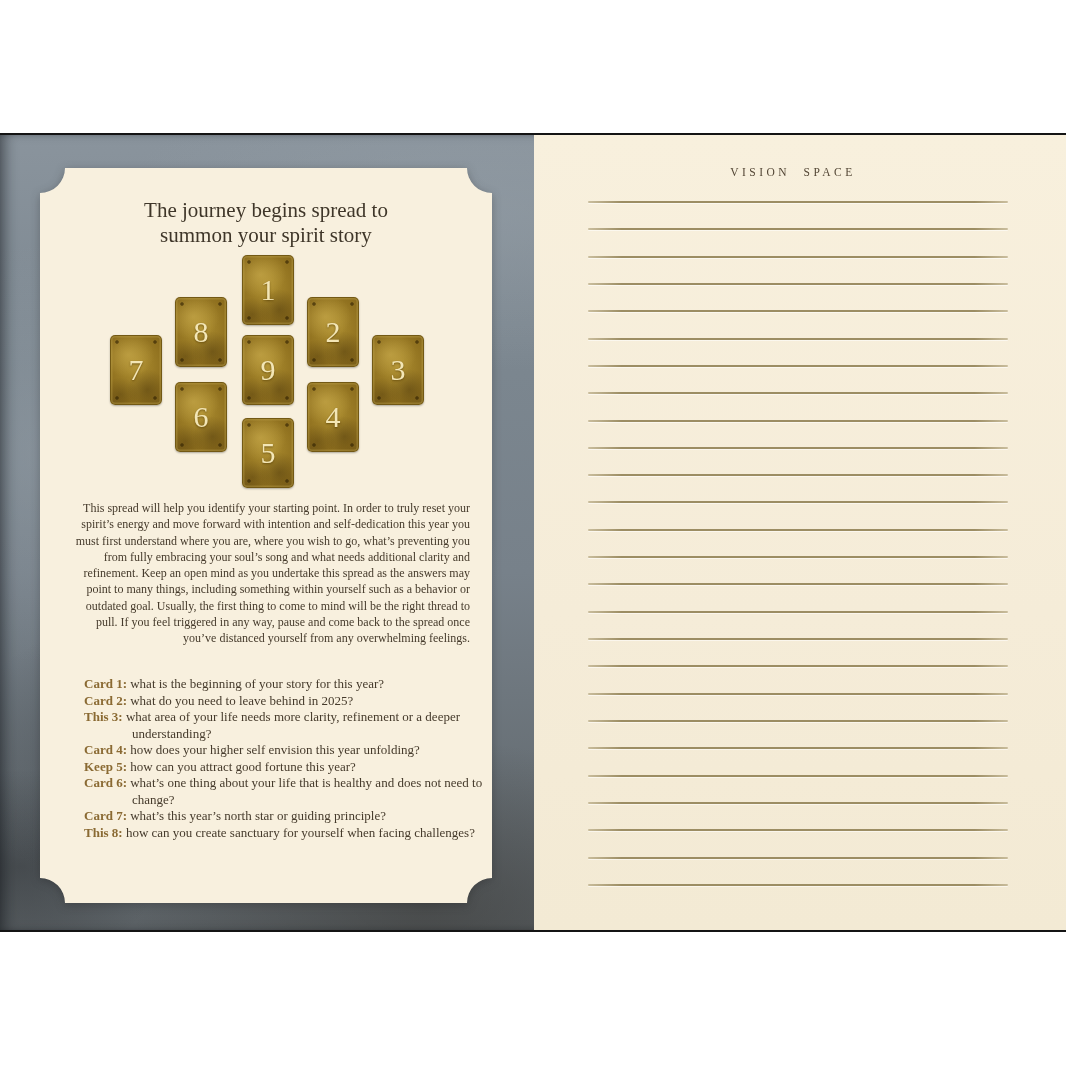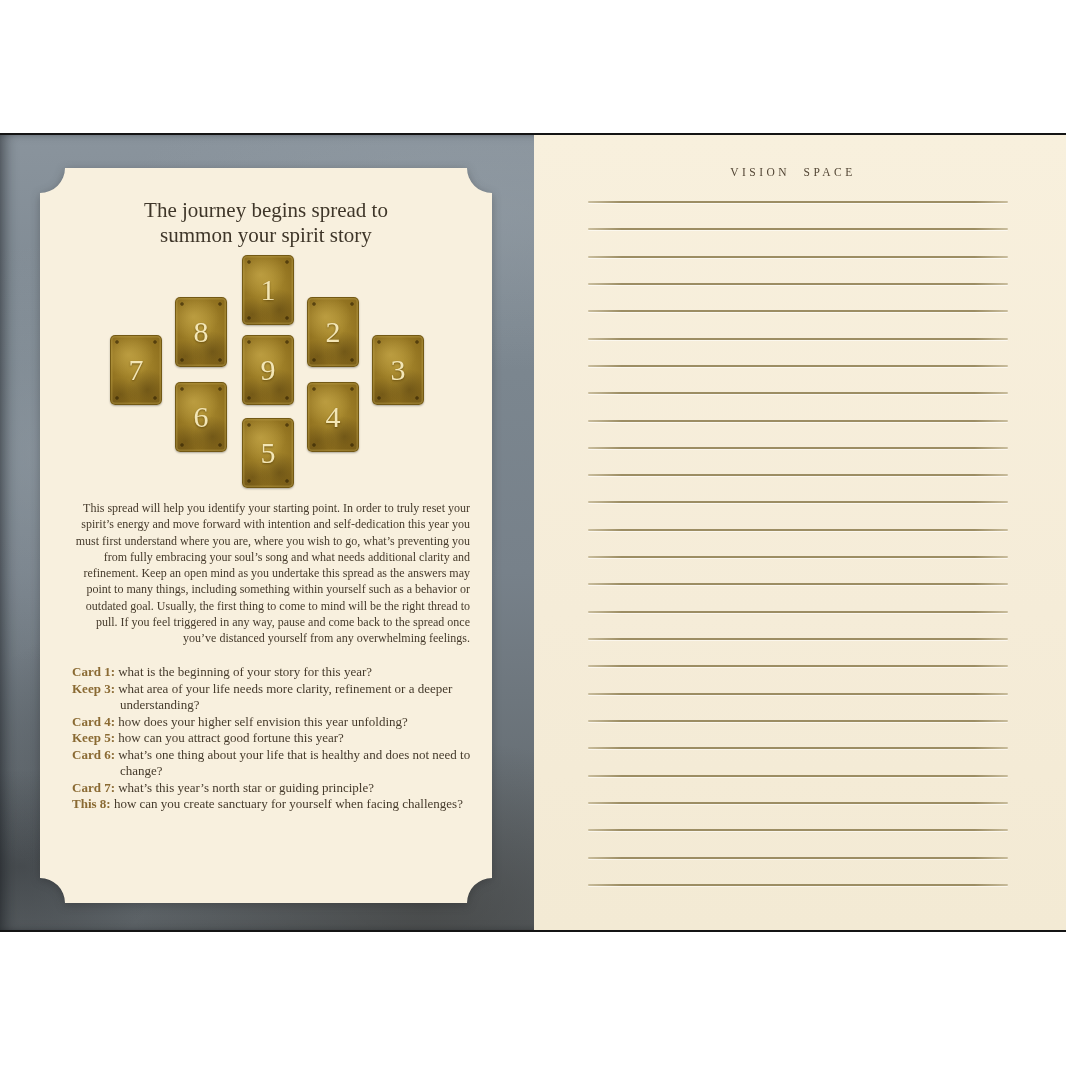--- a/index.html
+++ b/index.html
@@ -81,21 +81,21 @@
   .pos-6{left:135px;top:214px;}
   .pos-4{left:267px;top:214px;}
   .pos-5{left:202px;top:250px;}
   
   .intro{
     position:absolute;left:22px;top:320px;width:408px;
     text-align:right;font-size:12px;line-height:16.3px;color:#453a2b;
   }
   .questions{
     position:absolute;left:32px;top:496px;width:400px;
-    margin:0;padding:0;list-style:none;
+    margin:12px;padding:0;list-style:none;
     font-size:13px;line-height:16.5px;color:#453a2b;
   }
   .questions li{padding-left:48px;text-indent:-48px;}
   .q-label{font-weight:bold;color:#8a6a33;}
 </style>
 </head>
 <body>
 
 <div class="photo-frame">
 
@@ -112,21 +112,22 @@
           <div class="tarot-card pos-7">7</div>
           <div class="tarot-card pos-9">9</div>
           <div class="tarot-card pos-3">3</div>
           <div class="tarot-card pos-6">6</div>
           <div class="tarot-card pos-4">4</div>
           <div class="tarot-card pos-5">5</div>
         </div>
       <p class="intro">This spread will help you identify your starting point. In order to truly reset your spirit’s energy and move forward with intention and self-dedication this year you must first understand where you are, where you wish to go, what’s preventing you from fully embracing your soul’s song and what needs additional clarity and refinement. Keep an open mind as you undertake this spread as the answers may point to many things, including something within yourself such as a behavior or outdated goal. Usually, the first thing to come to mind will be the right thread to pull. If you feel triggered in any way, pause and come back to the spread once you’ve distanced yourself from any overwhelming feelings.</p>
       <ul class="questions">
           <li><span class="q-label">Card 1:</span> what is the beginning of your story for this year?</li>
-          <li><span class="q-label">Keep 3:</span> what area of your life needs more clarity, refinement or a deeper understanding?</li>
+          <li><span class="q-label">Card 2:</span> what do you need to leave behind in 2025?</li>
+          <li><span class="q-label">This 3:</span> what area of your life needs more clarity, refinement or a deeper understanding?</li>
           <li><span class="q-label">Card 4:</span> how does your higher self envision this year unfolding?</li>
           <li><span class="q-label">Keep 5:</span> how can you attract good fortune this year?</li>
           <li><span class="q-label">Card 6:</span> what’s one thing about your life that is healthy and does not need to change?</li>
           <li><span class="q-label">Card 7:</span> what’s this year’s north star or guiding principle?</li>
           <li><span class="q-label">This 8:</span> how can you create sanctuary for yourself when facing challenges?</li>
         </ul>
     </div>
   </div>
 
   <div class="right-page">

